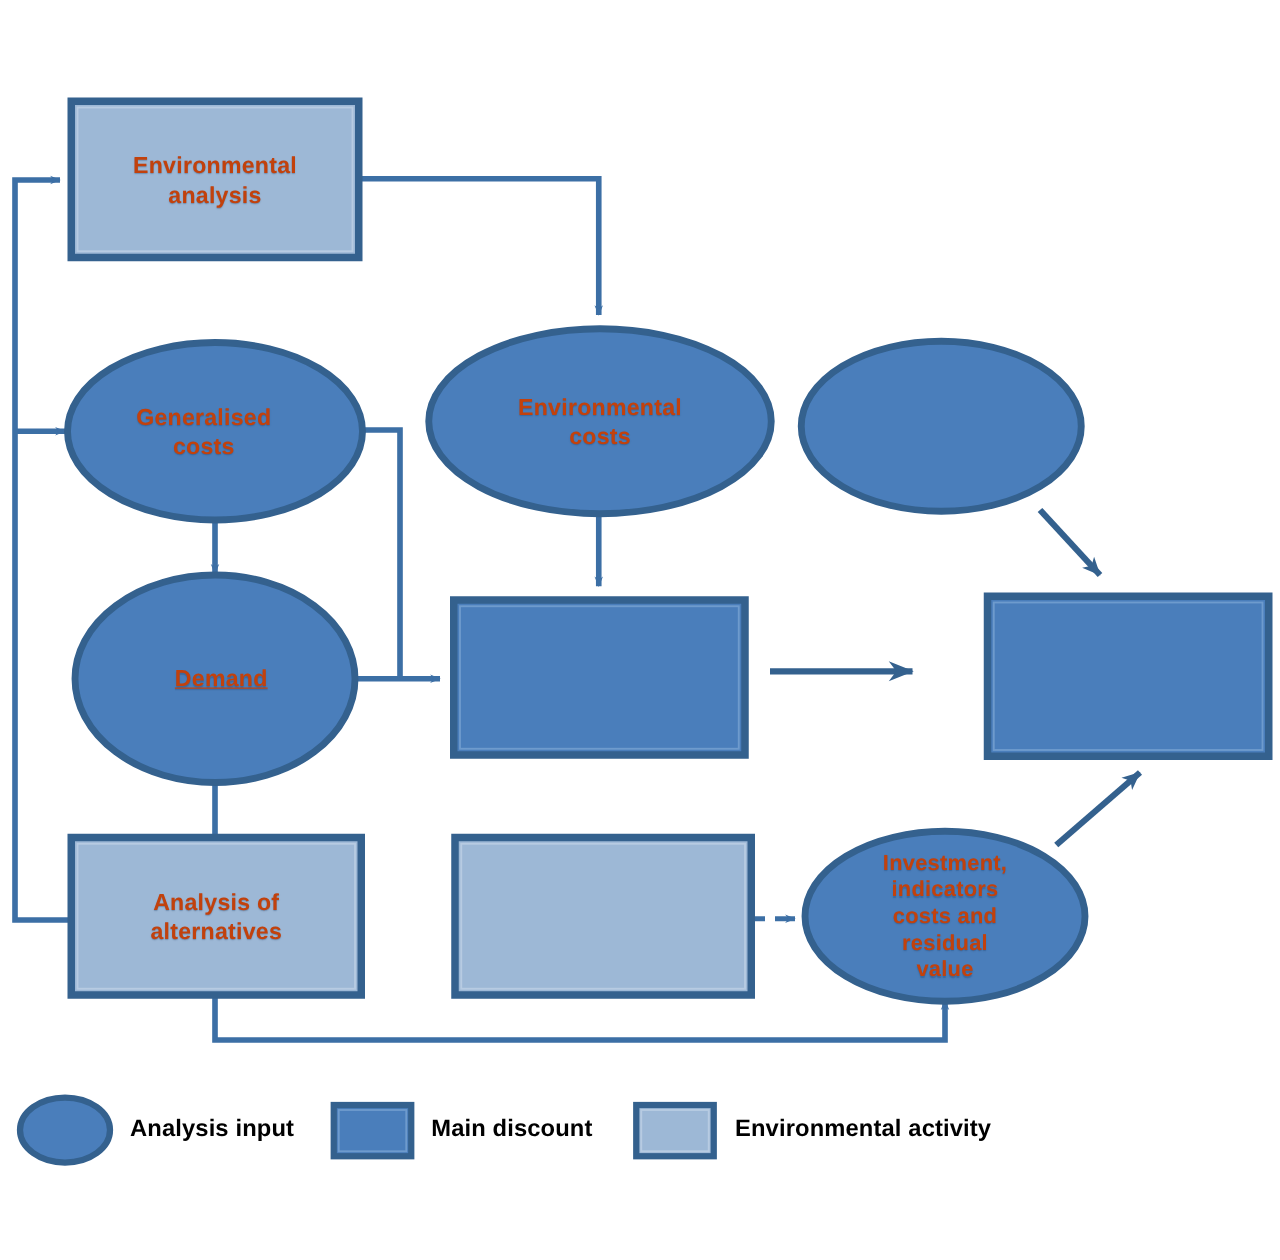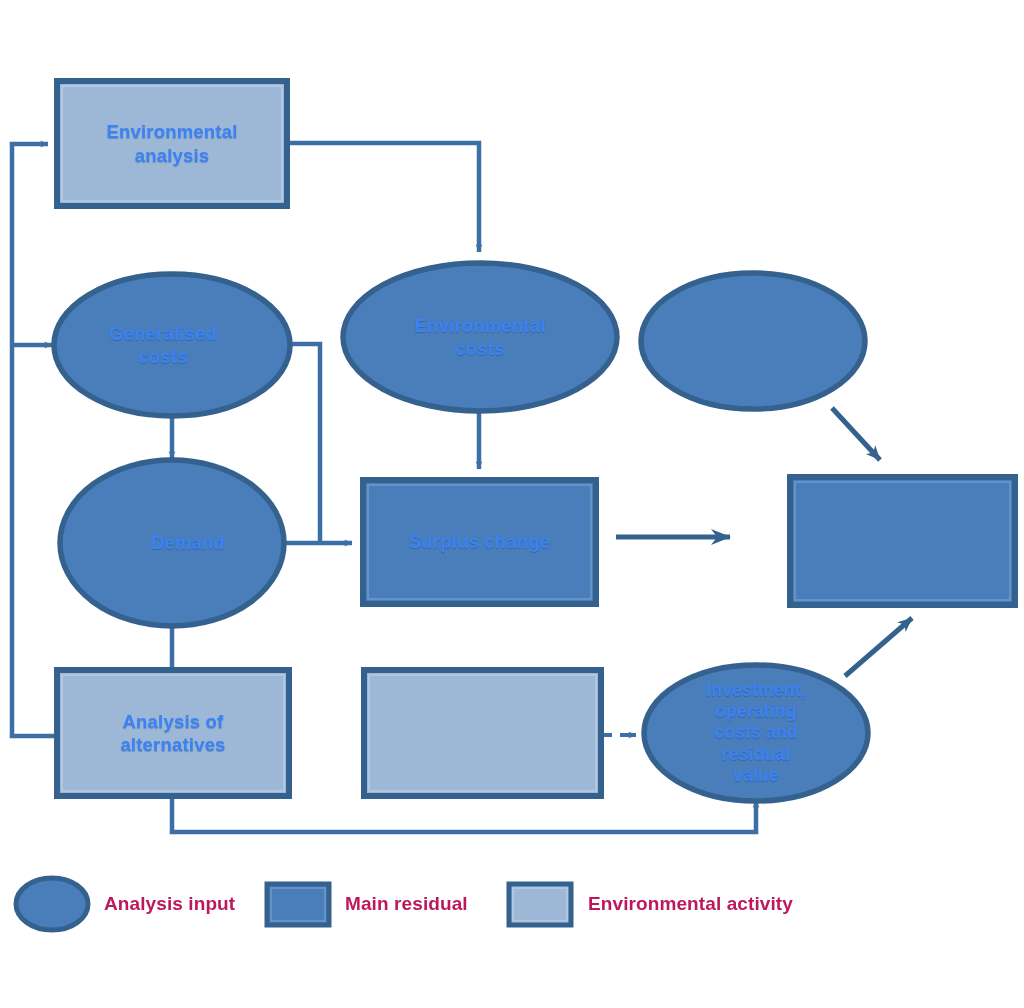--- a/index.html
+++ b/index.html
@@ -24,32 +24,32 @@
     top: 0;
     width: 1024px;
     height: 1008px;
   }
   .node-label {
     position: absolute;
     display: flex;
     align-items: center;
     justify-content: center;
     text-align: center;
-    color: #3b82f6;
+    color: #c2410c;
     font-weight: bold;
     font-size: 18.5px;
     line-height: 1.25;
     letter-spacing: 0.2px;
     pointer-events: none;
     text-shadow: 0 1px 1px rgba(30,60,100,0.35);
     white-space: pre-line;
   }
   .legend-label {
     position: absolute;
-    color: #be185d;
+    color: #000000;
     font-weight: bold;
     font-size: 19px;
     letter-spacing: 0.1px;
     white-space: nowrap;
   }
 </style>
 </head>
 <body>
 
 <div id="canvas">
@@ -164,34 +164,33 @@
   <div class="node-label" style="left:57px; top:81px; width:230px; height:125px;">Environmental
 analysis</div>
 
   <div class="node-label" style="left:45px; top:274px; width:236px; height:142px;">Generalised
 costs</div>
 
   <div class="node-label" style="left:343px; top:263px; width:274px; height:148px;">Environmental
 costs</div>
 
 
-  <div class="node-label" style="left:76px; top:460px; width:224px; height:166px;">Demand</div>
+  <div class="node-label" style="left:65px; top:460px; width:224px; height:166px;text-decoration:underline;">Demand</div>
 
-  <div class="node-label" style="left:363px; top:480px; width:233px; height:124px;">Surplus change</div>
 
 
   <div class="node-label" style="left:57px; top:670px; width:232px; height:126px;">Analysis of
 alternatives</div>
 
 
   <div class="node-label" style="left:644px; top:665px; width:224px; height:136px; font-size:17.5px; line-height:1.22;">Investment,
-operating
+indicators
 costs and
 residual
 value</div>
 
   <div class="legend-label" style="left:104px; top:893px;">Analysis input</div>
 
-  <div class="legend-label" style="left:345px; top:893px;">Main residual</div>
+  <div class="legend-label" style="left:345px; top:893px;">Main discount</div>
 
   <div class="legend-label" style="left:588px; top:893px;">Environmental activity</div>
 
 </div>
 
 </body></html>

